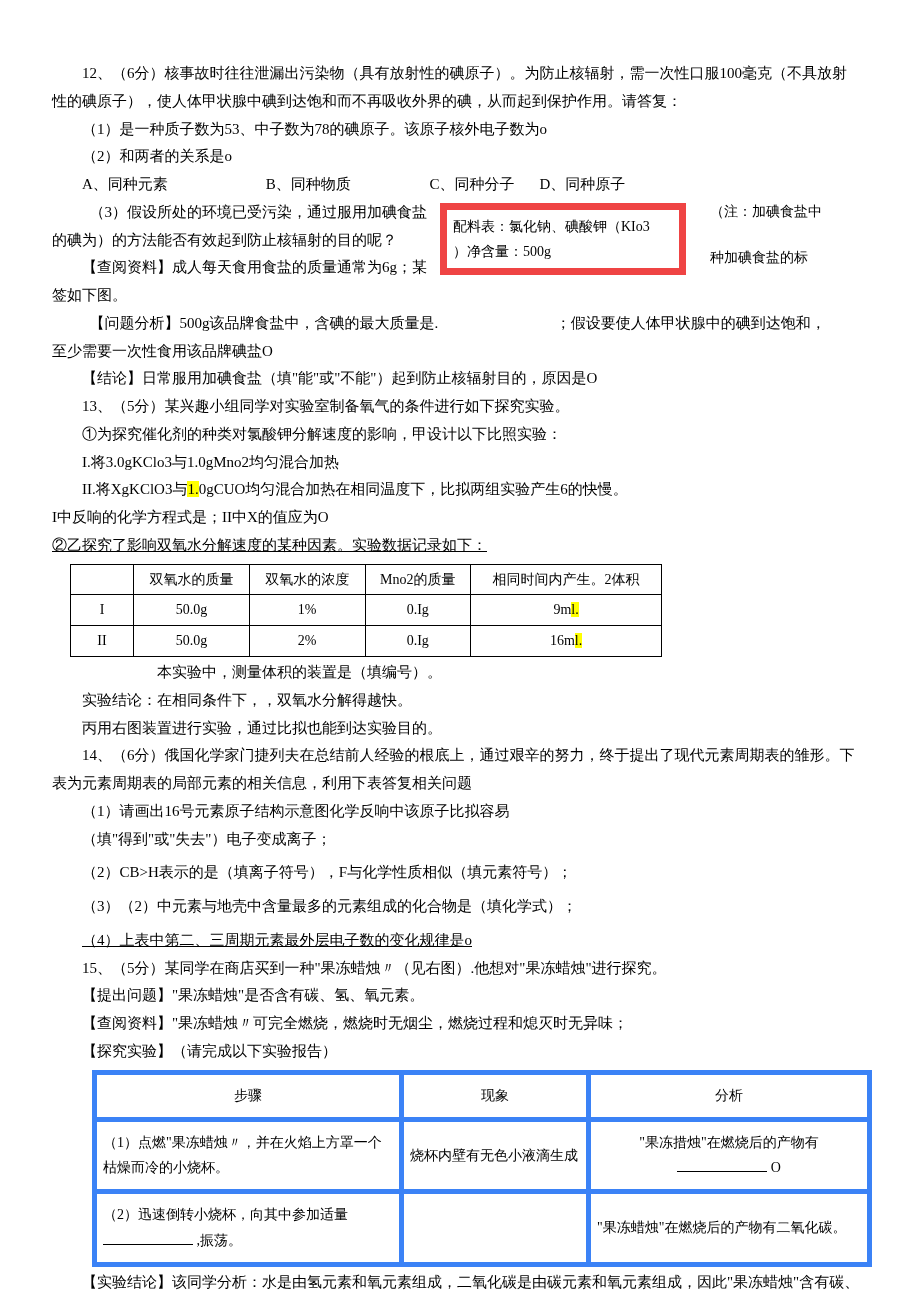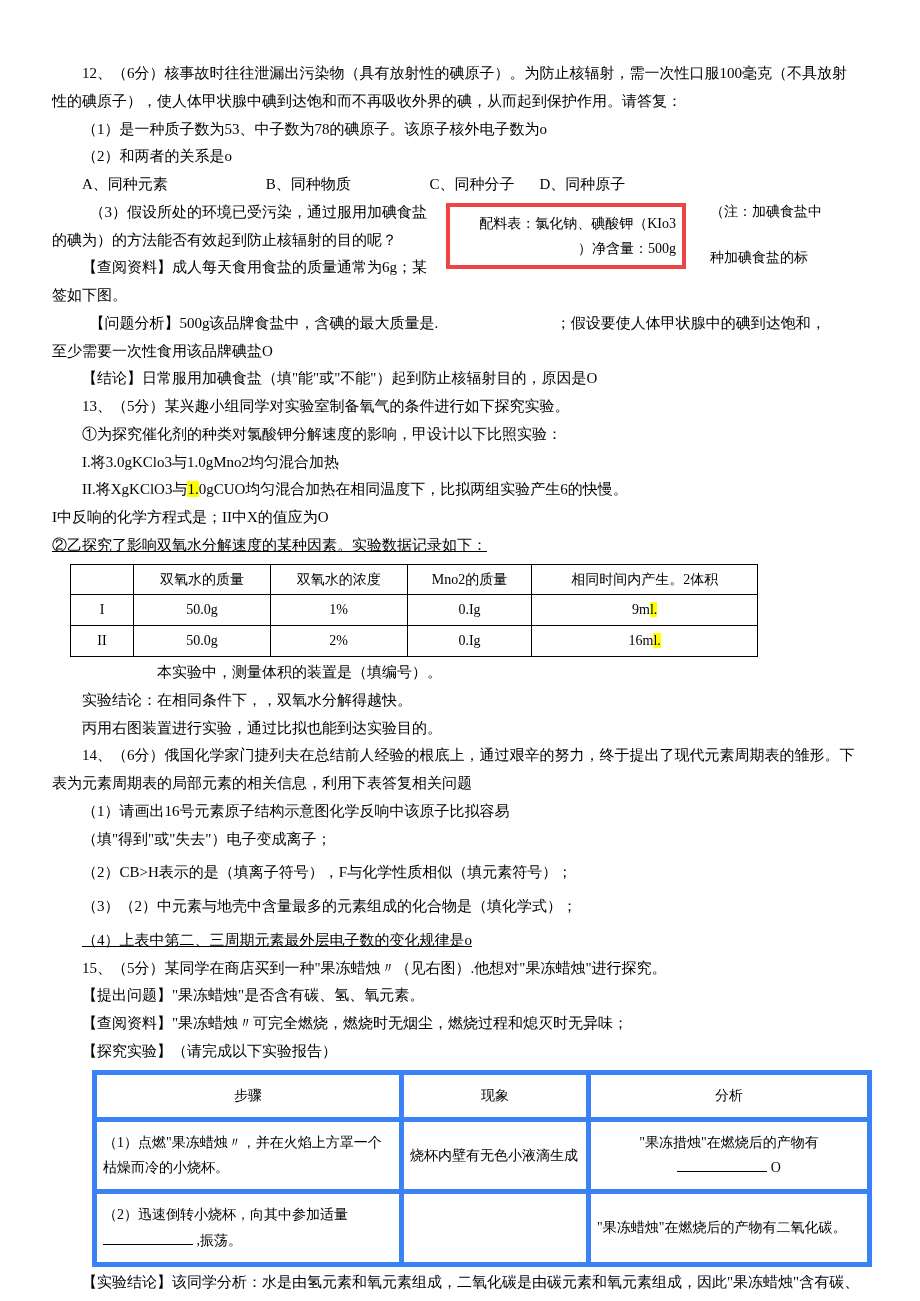--- a/index.html
+++ b/index.html
@@ -22,31 +22,30 @@
     }
     .no-indent {
       text-indent: 0;
       margin: 0;
     }
     .hl {
       background-color: #ffff00;
     }
     .inline-box {
       float: right;
-      border: 4px solid #ef4444;
+      border: 7px solid #ef4444;
       padding: 4px 6px;
       margin: 4px 0 4px 10px;
       width: 220px;
       font-size: 14px;
       line-height: 1.8;
-      text-align: right;
     }
     table.data {
       border-collapse: collapse;
-      width: 688px;
+      width: 592px;
       margin: 4px 0 2px 18px;
       font-size: 14px;
     }
     table.data th, table.data td {
       border: 1px solid #000;
       padding: 2px 6px;
       text-align: center;
       font-weight: normal;
     }
     table.exp {

